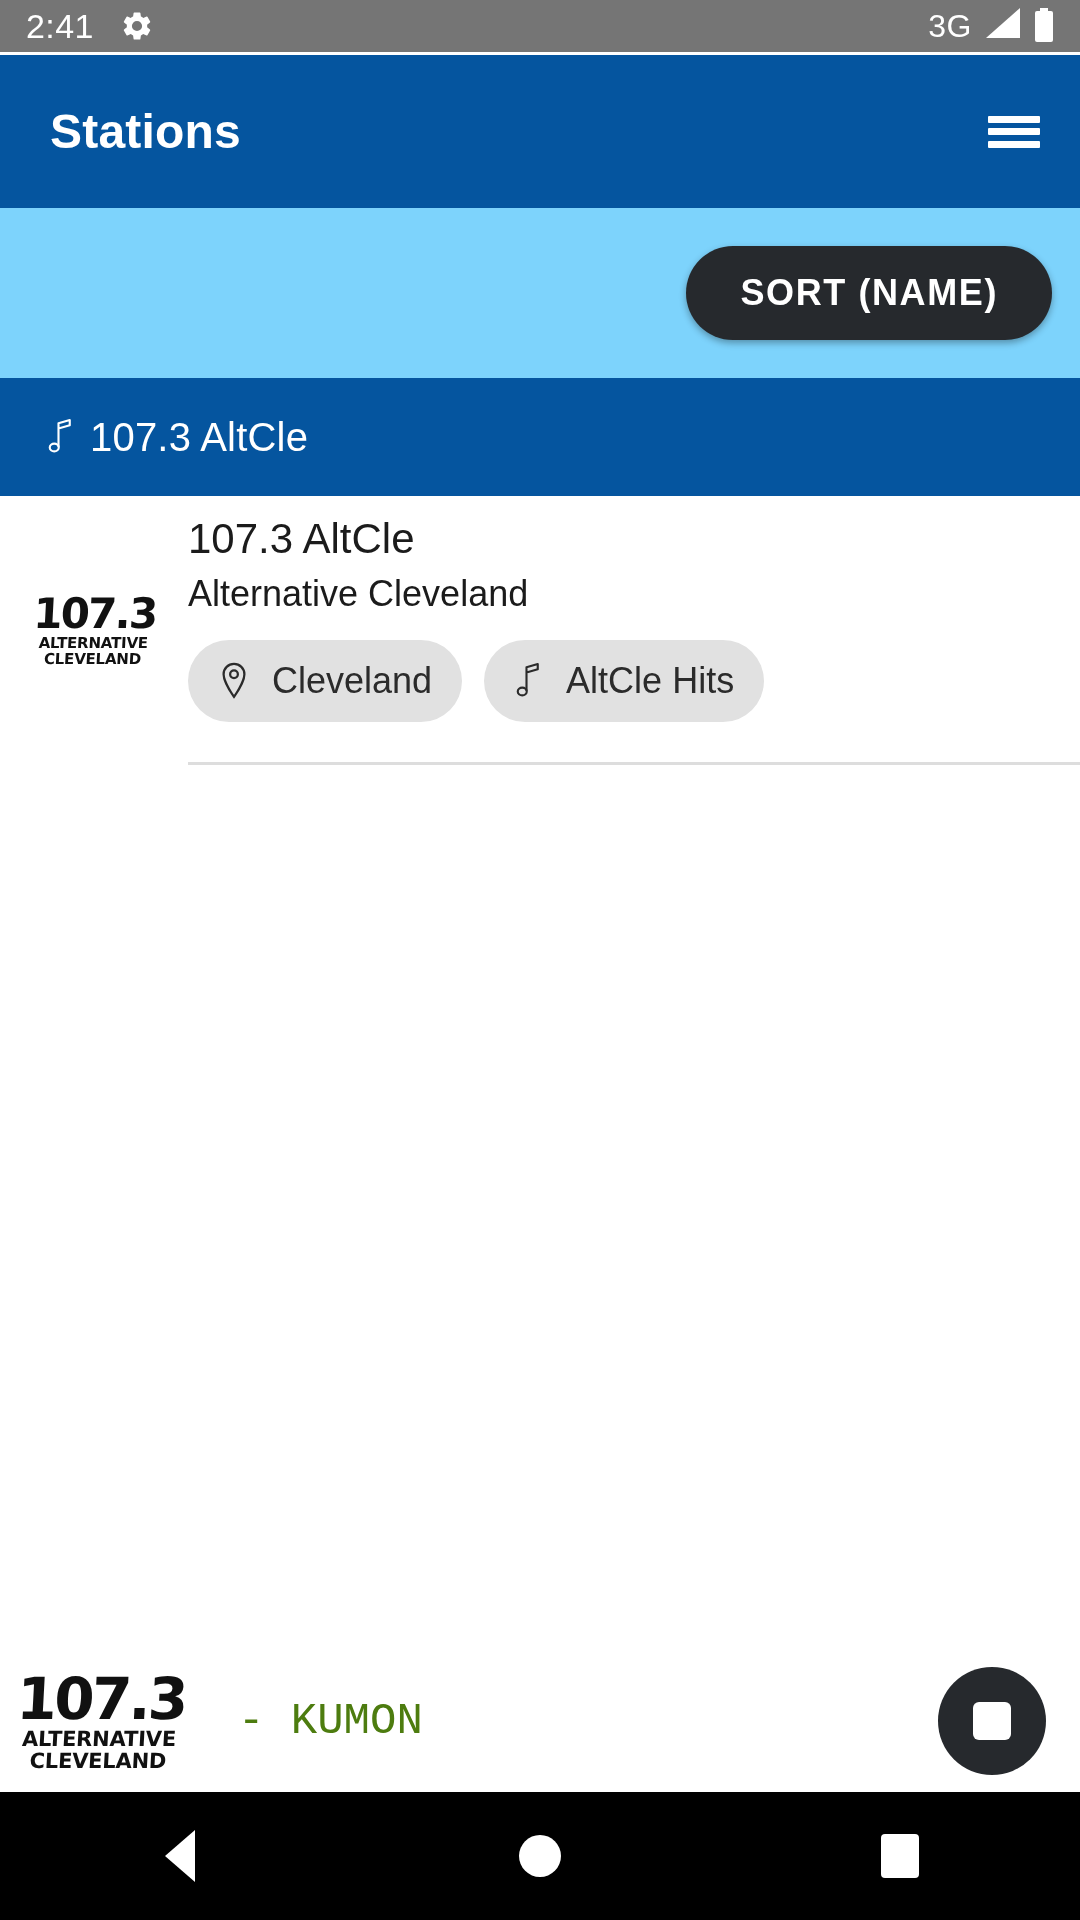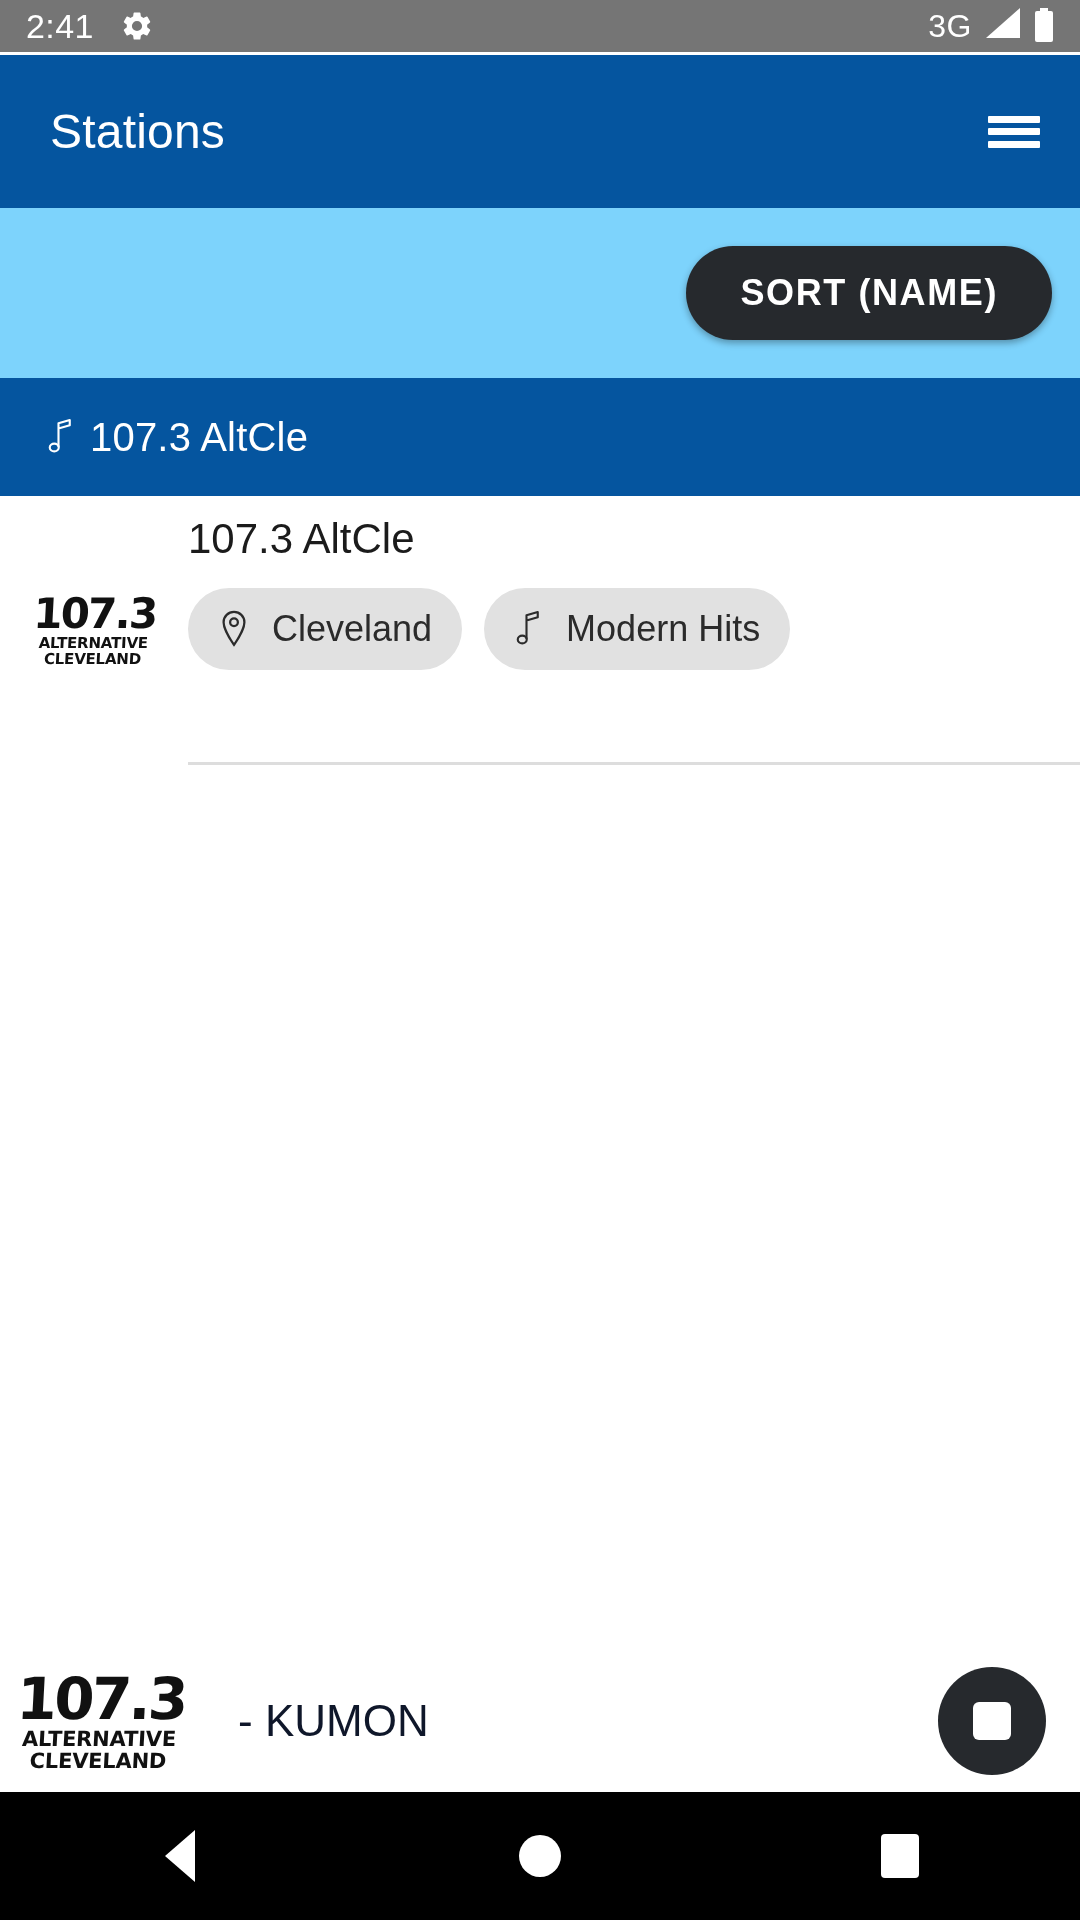--- a/index.html
+++ b/index.html
@@ -43,21 +43,21 @@
   .appbar {
     position: absolute; top: 55px; left: 0;
     width: 1080px; height: 153px;
     background: #05559F;
     display: flex; align-items: center;
     padding: 0 40px 0 50px;
   }
   .appbar-title {
     color: #ffffff;
     font-size: 48px;
-    font-weight: normal;
+    font-weight: bold;
     letter-spacing: 0.2px;
   }
   .hamburger {
     margin-left: auto;
     width: 52px; height: 40px;
     display: flex; flex-direction: column; justify-content: space-between;
     padding: 4px 0;
   }
   .hamburger span {
     display: block; height: 7px; width: 52px;
@@ -198,24 +198,25 @@
     display: flex; align-items: center; justify-content: center;
     flex: 0 0 180px;
   }
   .player-logo .logo-badge { width: 170px; }
   .player-logo .logo-badge .l1 { font-size: 58px; letter-spacing: -3px; }
   .player-logo .logo-badge .l2,
   .player-logo .logo-badge .l3 { font-size: 21px; }
   .player-track {
     flex: 1;
     font-size: 44px;
-    color: #0f172a;
+    color: #4d7c0f;
     padding-left: 48px;
     white-space: nowrap;
     overflow: hidden;
+    font-family: Liberation Mono, monospace;
   }
   .stop-btn {
     width: 108px; height: 108px;
     border-radius: 50%;
     background: #26292D;
     display: flex; align-items: center; justify-content: center;
     flex: 0 0 108px;
     cursor: pointer;
     border: none;
   }
@@ -309,40 +310,41 @@
   <div class="station-row">
     <div class="station-logo-wrap">
       <div class="logo-badge">
         <span class="l1">107.3</span>
         <span class="l2">ALTERNATIVE</span>
         <span class="l3">CLEVELAND</span>
       </div>
     </div>
     <div class="station-body">
       <div class="station-title">107.3 AltCle</div>
+      <div class="station-sub">Alternative Cleveland</div>
       <div class="chips">
 
         <div class="chip">
           <span class="chip-icon">
             <svg width="32" height="40" viewBox="0 0 24 30" fill="none" stroke="#2b2b2b" stroke-width="1.7">
               <path d="M12 2.2c-4.3 0-7.8 3.4-7.8 7.7 0 5.8 7.8 17 7.8 17s7.8-11.2 7.8-17c0-4.3-3.5-7.7-7.8-7.7z"></path>
               <circle cx="12" cy="9.9" r="2.9"></circle>
             </svg>
           </span>
           <span class="chip-label">Cleveland</span>
         </div>
 
         <div class="chip">
           <span class="chip-icon">
             <svg width="30" height="40" viewBox="0 0 24 30" fill="none" stroke="#2b2b2b" stroke-width="1.7">
               <path d="M10 23V4l9-2.6v4.2L10 8.2" stroke-linejoin="round"></path>
               <ellipse cx="6.6" cy="23.4" rx="3.6" ry="3.1"></ellipse>
             </svg>
           </span>
-          <span class="chip-label">Modern Hits</span>
+          <span class="chip-label">AltCle Hits</span>
         </div>
 
       </div>
     </div>
   </div>
   <div class="divider"></div>
   <div class="list-empty"></div>
 
   <div class="player">
     <div class="player-logo">

